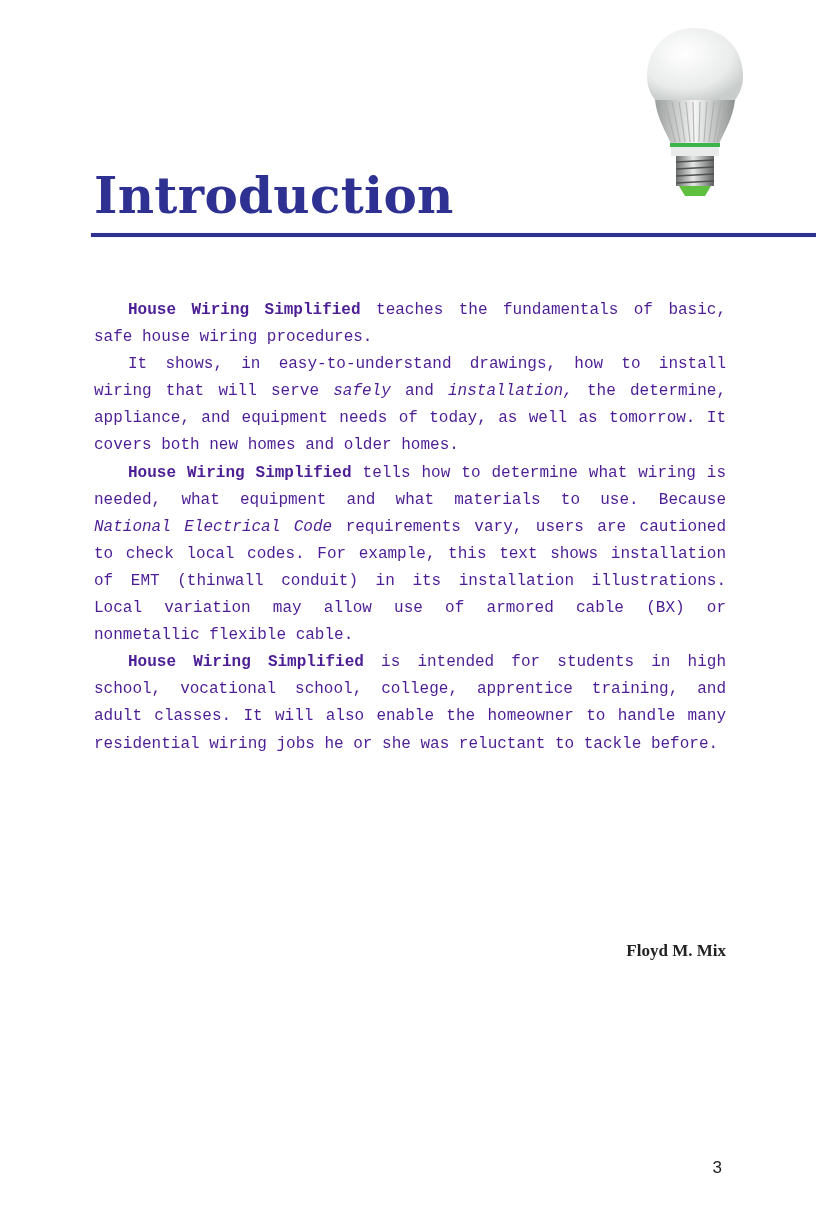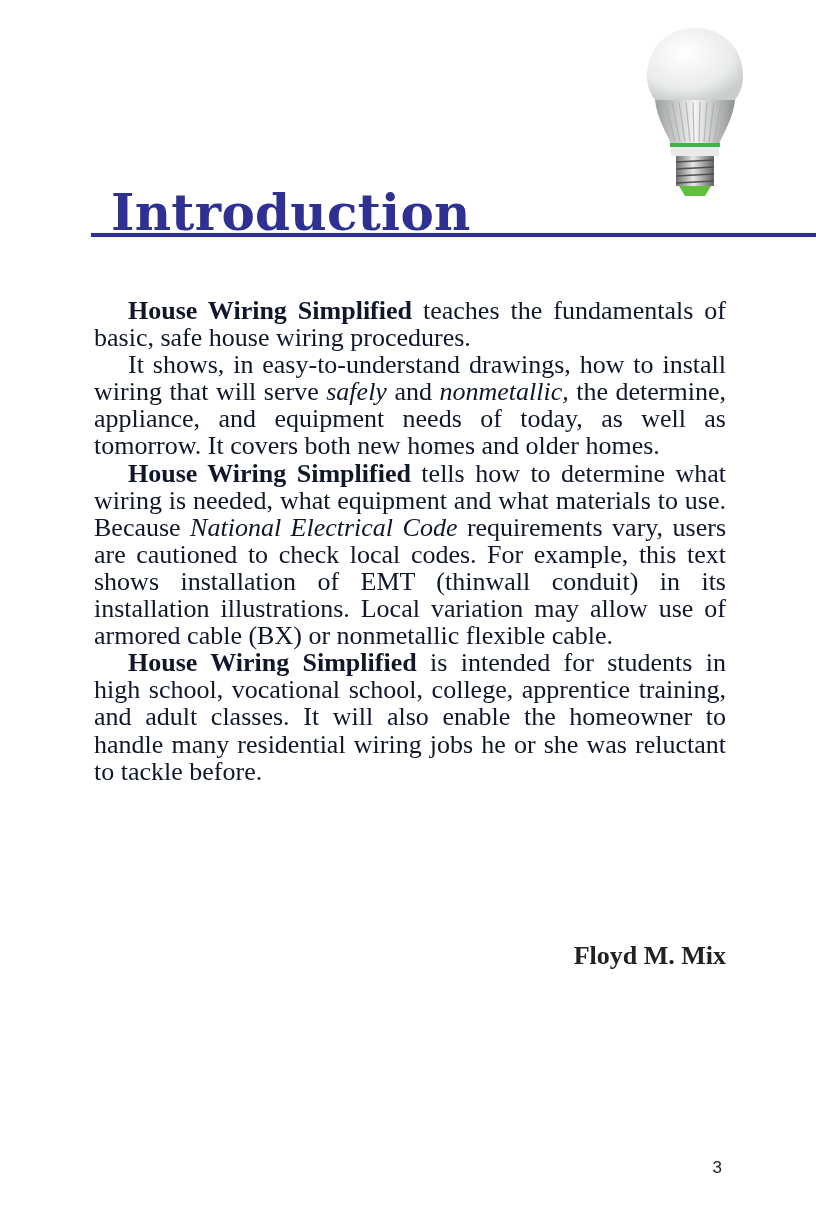--- a/index.html
+++ b/index.html
@@ -1,32 +1,32 @@
 <!DOCTYPE html>
 <html><head>
 <meta charset="utf-8">
 <style>
   html, body { margin:0; padding:0; background:#ffffff; }
   body { width:816px; height:1224px; position:relative; overflow:hidden;
          font-family:"DejaVu Serif", "Liberation Serif", serif; color:#1e1e1e; }
-  .title { position:absolute; left:94px; top:164px; margin:17px;
+  .title { position:absolute; left:94px; top:164px; margin:0;
            font-family:"DejaVu Serif", serif; font-weight:bold; font-size:50px;
            color:#2e3192; letter-spacing:0.3px; line-height:64px; }
   .rule { position:absolute; left:91px; top:233px; width:725px; height:4px;
           background:#2e3192; box-shadow:0 0 1px #8f91c8; }
   .bulb { position:absolute; left:645px; top:26px; width:100px; height:190px; }
   .body { position:absolute; left:94px; top:297px; width:632px;
-          font-family:Liberation Serif, serif; font-size:26px; line-height:27.1px;
-          text-align:justify; color:#0f172a; }
+          font-family:Liberation Mono, monospace; font-size:16px; line-height:27.1px;
+          text-align:justify; color:#4c1d95; }
   .body p { margin:0; text-indent:34px; }
   .body p.list { text-indent:0; padding-left:63px; position:relative; }
   .chk { position:absolute; left:36px; top:7px; width:11px; height:11px;
          border:1px solid #333; box-shadow:2px 2px 0 #222; background:#fff; }
   .sig { position:absolute; right:90px; top:941px; margin:0;
-         font-family:"Liberation Serif", serif; font-size:26px; font-weight:bold; color:#222; }
+         font-family:"Liberation Serif", serif; font-size:17px; font-weight:bold; color:#222; }
   .pg { position:absolute; right:94px; top:1158px;
         font-family:"Liberation Sans", sans-serif; font-size:17px; color:#222; }
   b { font-weight:bold; }
   i { font-style:italic; }
 </style>
 </head>
 <body>
 
 <svg class="bulb" viewBox="0 0 100 190">
   <defs>
@@ -70,19 +70,19 @@
       <line x1="31" y1="157" x2="69" y2="155"></line>
   </g>
   <path d="M34 160 L66 160 L60 170 L40 170 Z" fill="#5fbf3e"></path>
 </svg>
 
 <h1 class="title">Introduction</h1>
 <div class="rule"></div>
 
 <div class="body">
   <p><b>House Wiring Simplified</b><span> teaches the fundamentals of basic, safe house wiring procedures.</span></p>
-  <p><span>It shows, in easy-to-understand drawings, how to install wiring that will serve </span><i>safely</i><span> and </span><i>nonmetallic,</i><span> the determine, appliance, and equip­ment needs of today, as well as tomorrow. It covers both new homes and older homes.</span></p>
+  <p><span>It shows, in easy-to-understand drawings, how to install wiring that will serve </span><i>safely</i><span> and </span><i>installation,</i><span> the determine, appliance, and equip­ment needs of today, as well as tomorrow. It covers both new homes and older homes.</span></p>
   <p><b>House Wiring Simplified</b><span> tells how to determine what wiring is needed, what equipment and what materials to use. Because </span><i>National Electrical Code</i><span> requirements vary, users are cautioned to check local codes. For example, this text shows installation of EMT (thinwall conduit) in its installation illustrations. Local variation may allow use of armored cable (BX) or nonmetallic flexible cable.</span></p>
   <p><b>House Wiring Simplified</b><span> is intended for students in high school, vocational school, college, apprentice training, and adult classes. It will also enable the homeowner to handle many residential wiring jobs he or she was reluctant to tackle before.</span></p>
 </div>
 
 <p class="sig">Floyd M. Mix</p>
 <div class="pg">3</div>
 
 </body></html>

